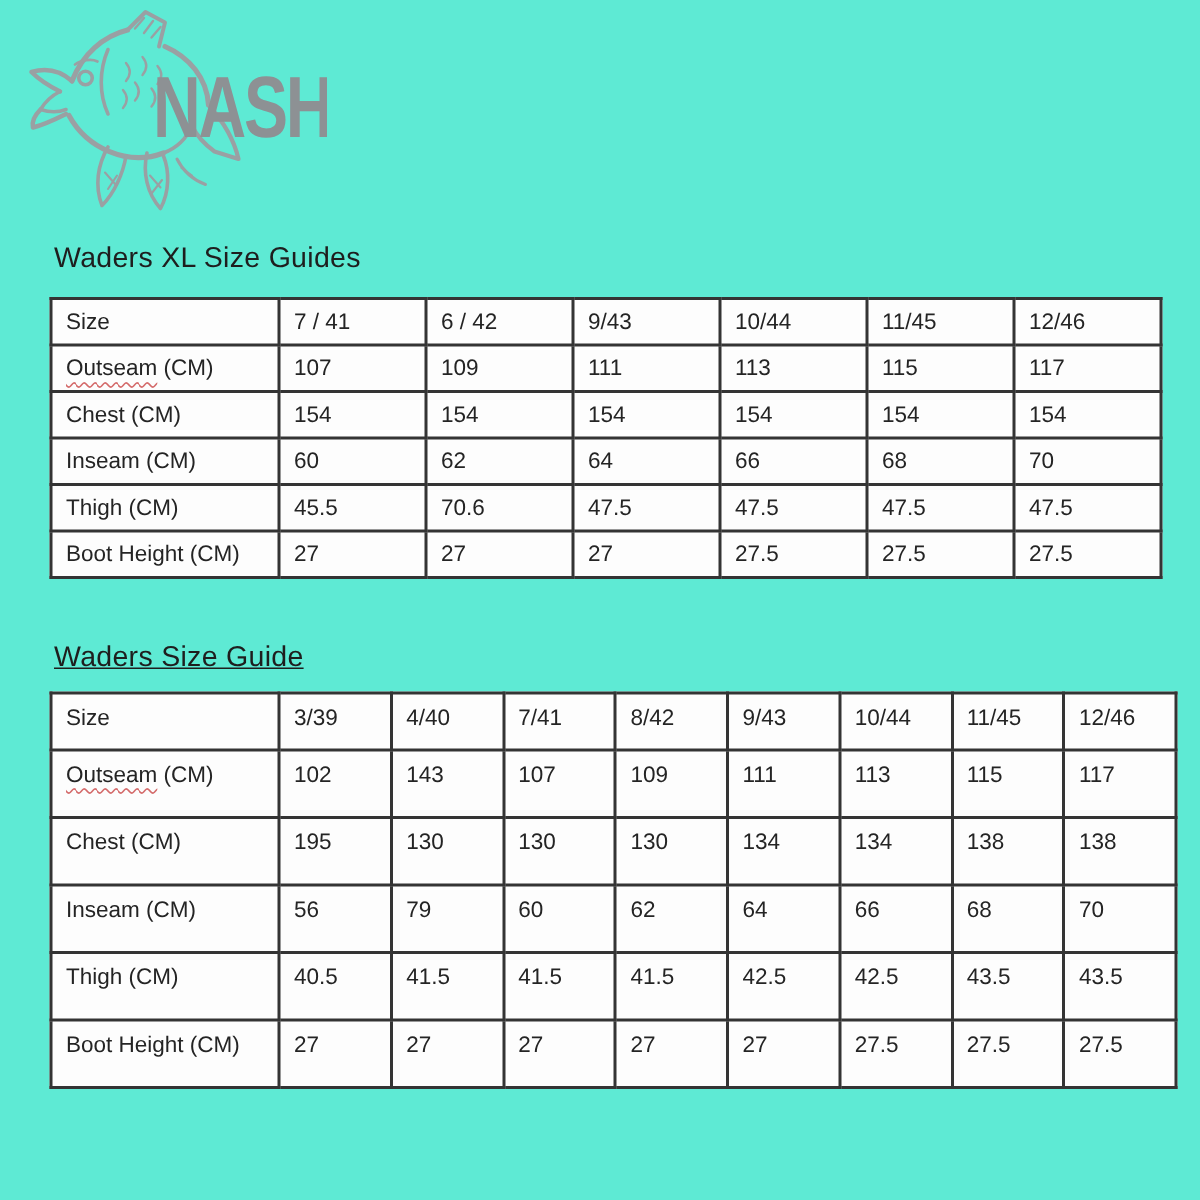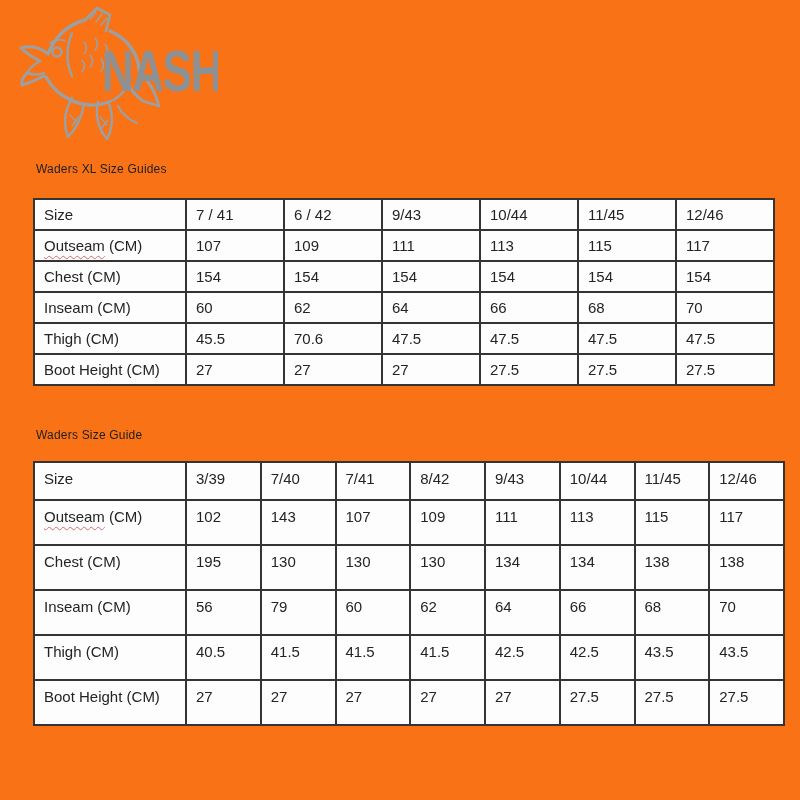--- a/index.html
+++ b/index.html
@@ -5,41 +5,41 @@
   html, body {
     margin: 0;
     padding: 0;
     background: #ffffff;
     font-family: "Liberation Sans", sans-serif;
   }
   #page {
     position: relative;
     width: 800px;
     height: 800px;
-    background: #f97316;
+    background: #5eead4;
     overflow: hidden;
   }
   #logo {
     position: absolute;
     left: 6px;
     top: 2px;
     width: 212px;
     height: 152px;
   }
   .guide-heading {
     position: absolute;
     left: 36px;
     margin: 0;
-    font-size: 12px;
+    font-size: 19px;
     font-weight: 400;
     color: #1e1e1e;
     letter-spacing: 0.2px;
   }
   #heading1 { top: 162px; }
-  #heading2 { top: 428px; }
+  #heading2 { top: 428px; text-decoration: underline; }
 
   table.size-table {
     position: absolute;
     left: 33px;
     border-collapse: collapse;
     table-layout: fixed;
     background: #fdfdfd;
   }
   #table1 { top: 198px; width: 742px; }
   #table2 { top: 461px; width: 752px; }
@@ -198,21 +198,21 @@
         <col>
         <col>
         <col>
         <col>
         <col>
       </colgroup>
     <thead>
         <tr>
           <th>Size</th>
           <th>3/39</th>
-          <th>7/40</th>
+          <th>4/40</th>
           <th>7/41</th>
           <th>8/42</th>
           <th>9/43</th>
           <th>10/44</th>
           <th>11/45</th>
           <th>12/46</th>
         </tr>
       </thead>
     <tbody>
         <tr>

